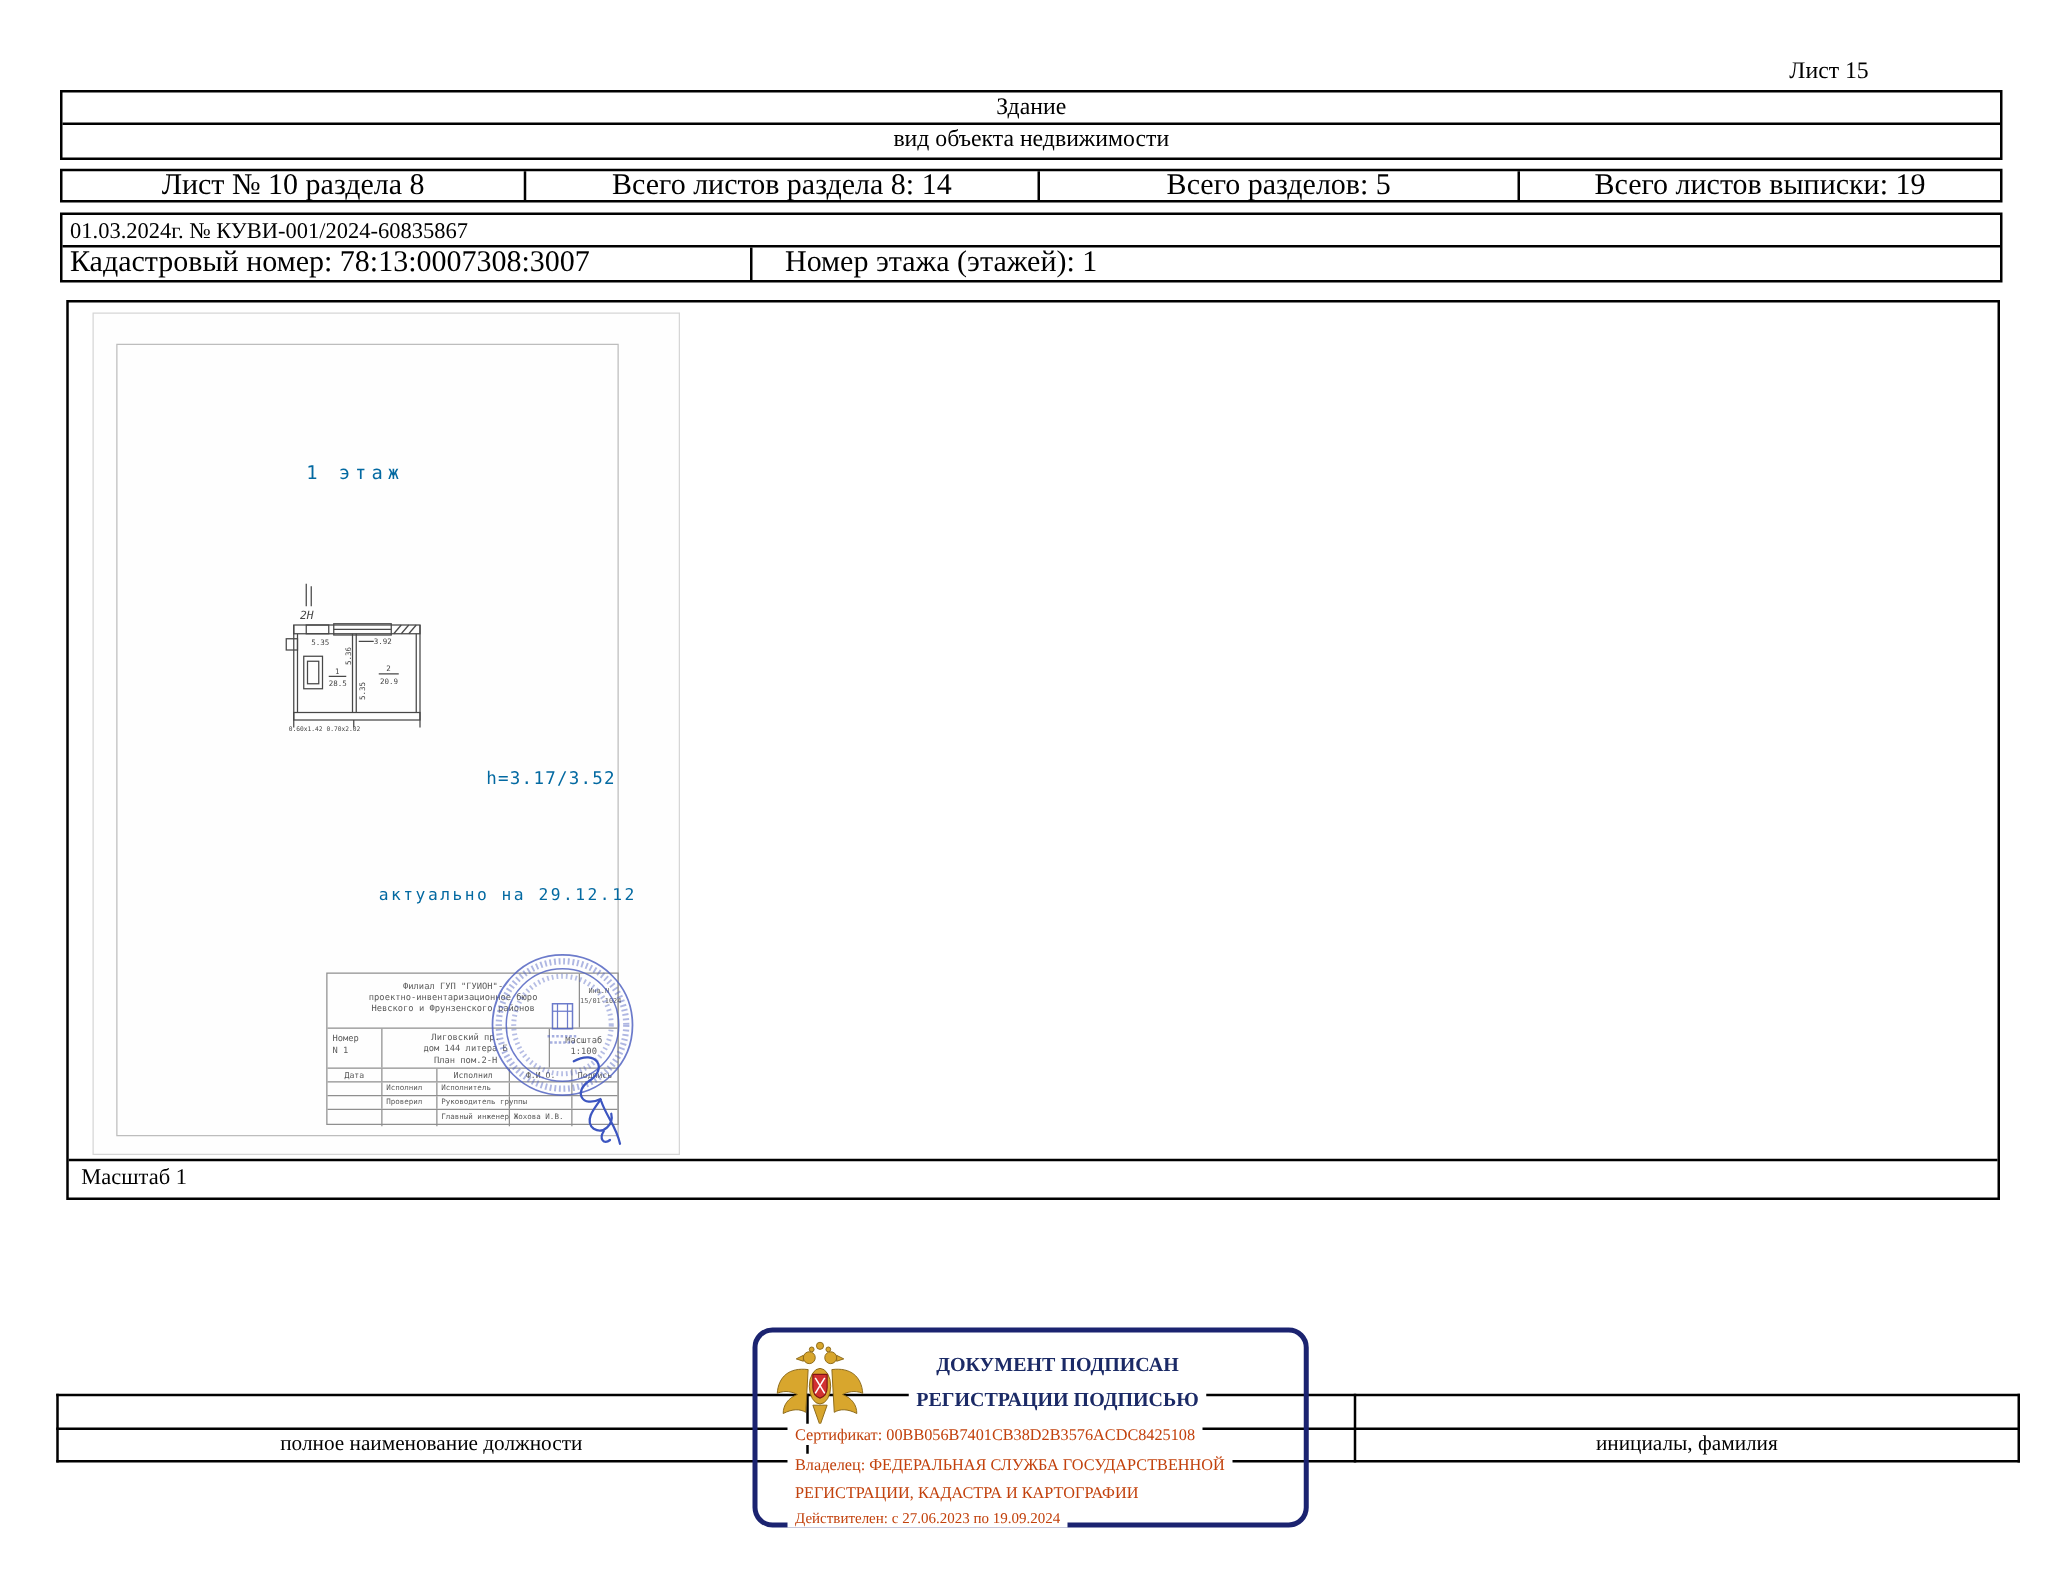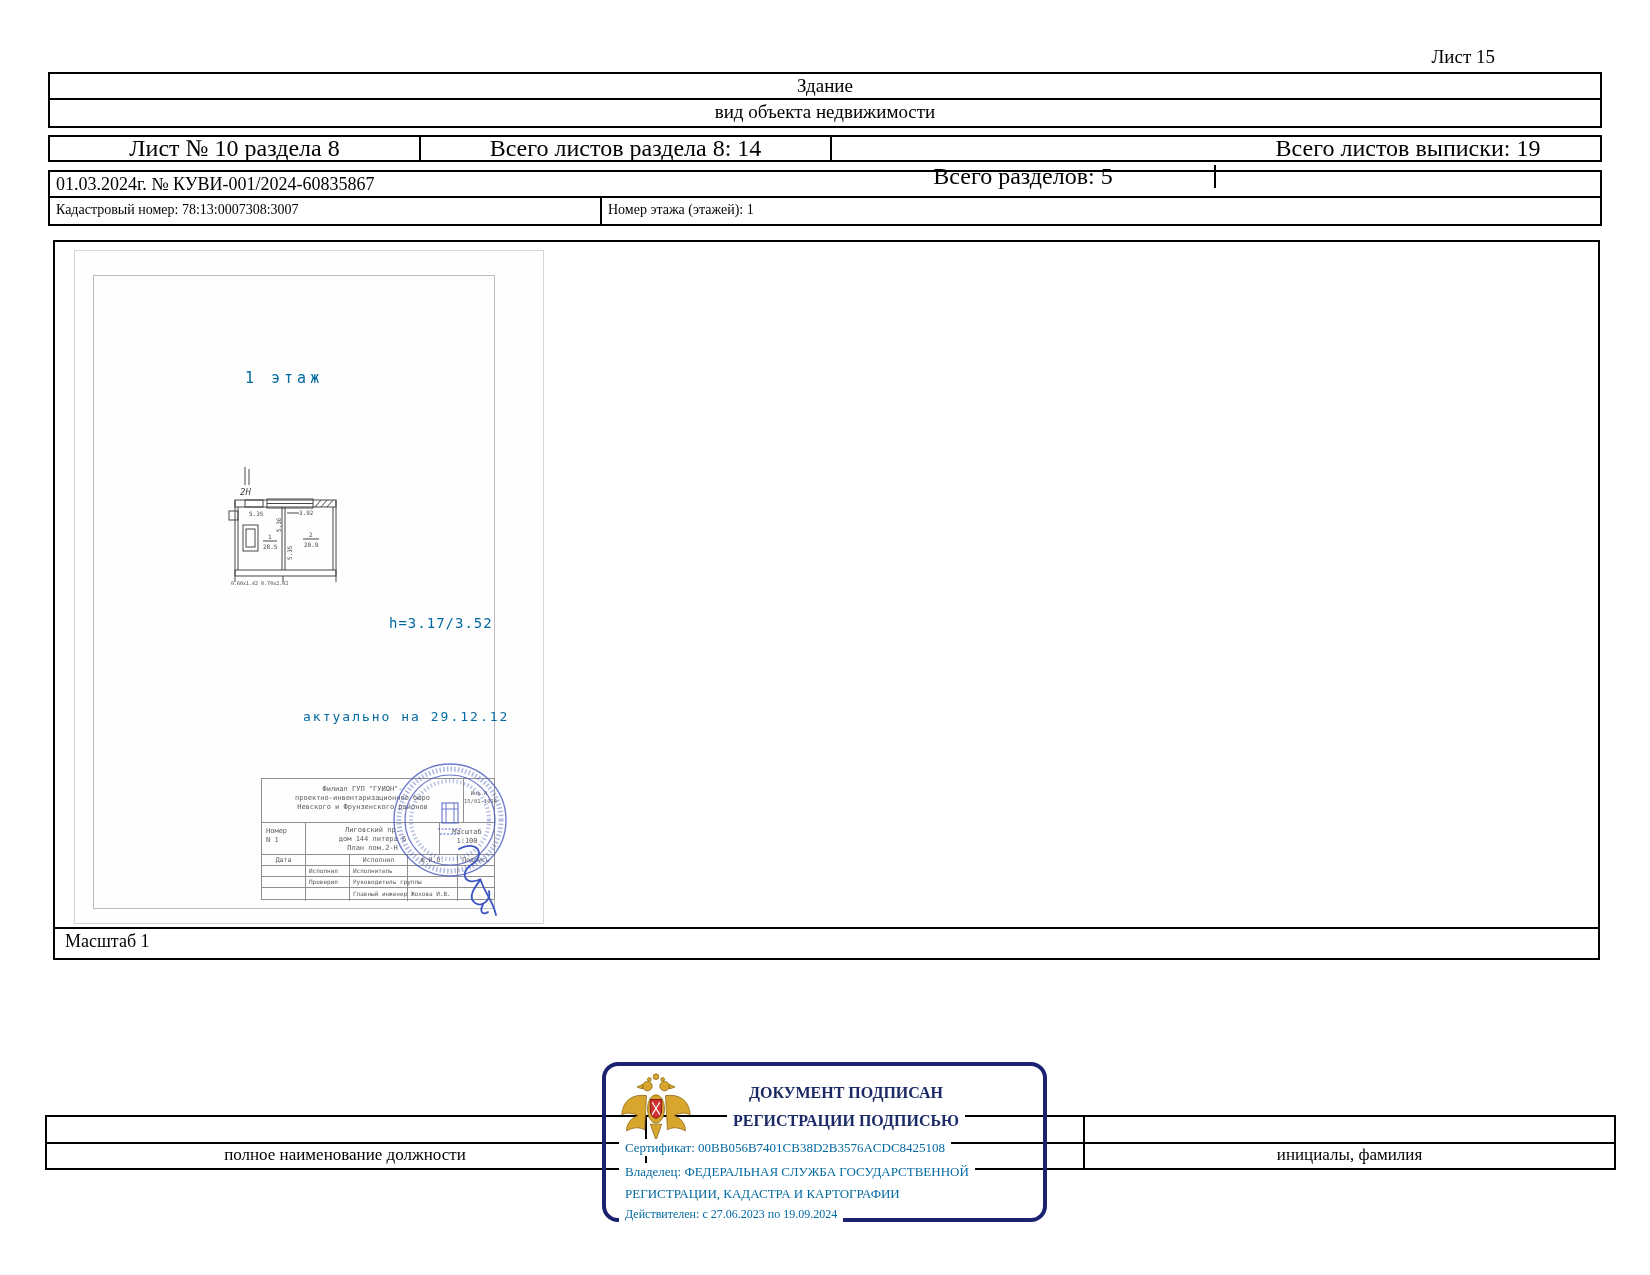--- a/index.html
+++ b/index.html
@@ -7,24 +7,24 @@
   .canvas { position:relative; width:1650px; height:1275px; background:#fff; overflow:hidden; }
 
   
   .sheet-label { position:absolute; top:46px; right:155px; font-size:19px; color:#000; }
   .tableA { position:absolute; left:48px; top:72px; width:1554px; border:2px solid #000; }
   .tableA .rowA { height:26px; line-height:24px; text-align:center; font-size:19px; }
   .tableA .rowA1 { border-bottom:2px solid #000; }
   .tableB { position:absolute; left:48px; top:135px; width:1554px; height:27px; border:2px solid #000; display:flex; }
   .tableB .cell { height:100%; line-height:23px; text-align:center; font-size:24px; border-right:2px solid #000; }
   .tableB .cell:last-child { border-right:none; }
-  .cB1{width:371px;} .cB2{width:411px;} .cB3{width:384px;margin-top:28px;} .cB4{flex:1;}
+  .cB1{width:371px;} .cB2{width:411px;} .cB3{width:384px;} .cB4{flex:1;}
   .tableC { position:absolute; left:48px; top:170px; width:1554px; border:2px solid #000; }
   .tableC .rowC1 { height:26px; line-height:24px; font-size:18px; padding-left:6px; border-bottom:2px solid #000; }
-  .tableC .rowC2 { height:26px; display:flex; font-size:14px; }
+  .tableC .rowC2 { height:26px; display:flex; font-size:24px;gap:20px; }
   .tableC .cC1 { width:552px; border-right:2px solid #000; line-height:24px; padding-left:6px; }
   .tableC .cC2 { flex:1; line-height:24px; padding-left:6px; }
 
   
   .planbox { position:absolute; left:53px; top:240px; width:1547px; height:720px; border:2px solid #000; background:#fff; }
   .scale-sep { position:absolute; left:0; top:685px; width:100%; height:2px; background:#000; }
   .scale-label { position:absolute; left:10px; top:689px; font-size:18px; }
 
   .scan { position:absolute; left:19px; top:8px; width:470px; height:674px; background:#fefefe; border:1px solid #d6d6d6; }
   .scan-frame { position:absolute; left:18px; top:24px; width:402px; height:634px; border:1px solid #bdbdbd; }
@@ -57,21 +57,21 @@
 
   
   .hline { position:absolute; height:2px; background:#000; left:45px; width:1571px; }
   .vline { position:absolute; width:2px; background:#000; top:1115px; height:55px; }
   .foot-label { position:absolute; top:1142px; height:26px; line-height:26px; text-align:center; font-size:17px; }
 
   .sig-box { position:absolute; left:602px; top:1062px; width:445px; height:160px;
              border:4px solid #1b2370; border-radius:16px; background:transparent; }
   .sig-box .line { position:absolute; left:70px; width:340px; text-align:center; color:#1b2a66; font-size:16px; font-weight:600; }
   .sig-box .line span, .sig-box .meta span { background:#fff; padding:1px 6px; }
-  .sig-box .meta { position:absolute; left:13px; right:8px; color:#0369a1; font-size:13px; }
+  .sig-box .meta { position:absolute; left:24px; right:8px; color:#c2410c; font-size:13px; }
   .eagle-svg { position:absolute; left:12px; top:4px; }
 </style>
 </head>
 <body>
 
 <div class="canvas">
 
   <div class="sheet-label">Лист 15</div>
 
   <div class="tableA">

